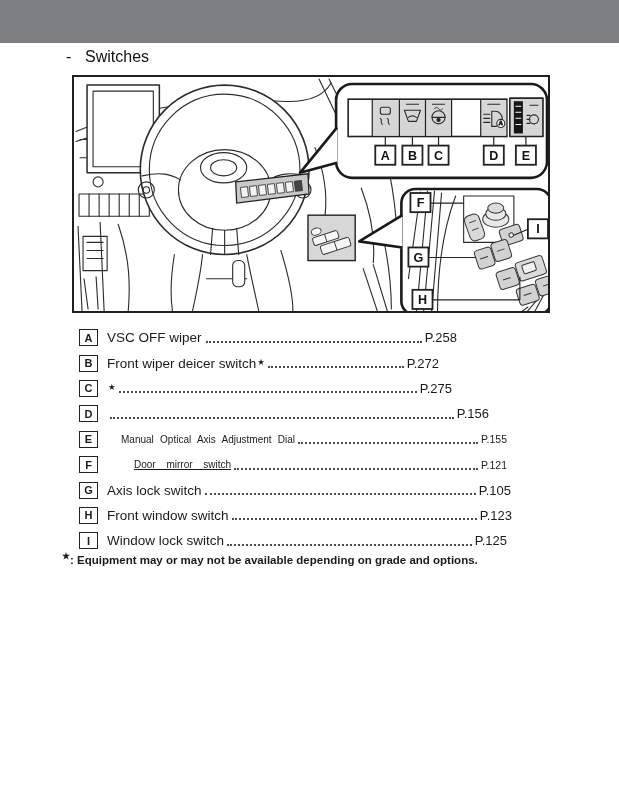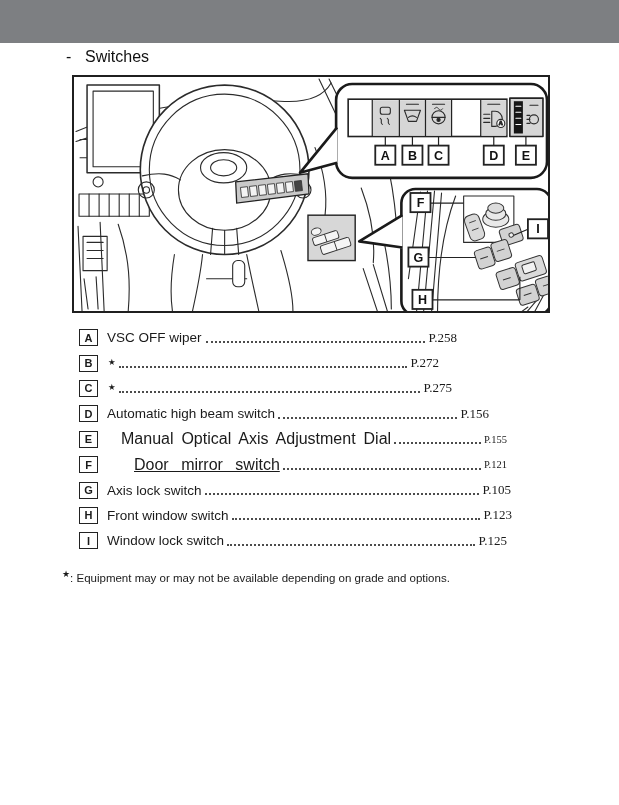--- a/index.html
+++ b/index.html
@@ -26,26 +26,26 @@
   .row:nth-child(6){width:428px;}
   .row:nth-child(7){width:432px;}
   .row:nth-child(8){width:433px;}
   .row:nth-child(9){width:428px;}
   .key{flex:none;width:17px;height:15px;border:1.7px solid #222;background:#fff;
     display:flex;align-items:center;justify-content:center;
     font-size:11px;font-weight:700;margin-right:9px;}
   .label{font-size:13.5px;white-space:nowrap;}
   .star{font-size:8.5px;position:relative;top:-1px;margin-left:1px;}
   .leader{flex:1;height:0;min-width:12px;margin:0 3px;border-bottom:2px dotted #4c4c4c;transform:translateY(4px);}
-  .page{font-size:13px;white-space:nowrap;font-family:Liberation Serif, serif;}
-  .row.small .label{font-size:16px;word-spacing:3.5px;text-align:right;}
+  .page{font-size:13px;white-space:nowrap;}
+  .row.small .label{font-size:10px;word-spacing:3.5px;text-align:right;}
   .row.small .page{font-size:10.5px;text-align:center;}
   .row.ind-e .label{padding-left:14px;}
   .row.ind-f .label{padding-left:27px;word-spacing:8px;text-decoration:underline;}
-  .footnote{position:absolute;left:62px;top:569px;font-size:11.5px;color:#1a1a1a;}
+  .footnote{position:absolute;left:62px;top:551px;font-size:11.5px;color:#1a1a1a;font-weight:bold;}
   .footnote sup{font-size:9px;}
 </style>
 </head>
 <body>
 
 <div class="topbar"></div>
 
 <div class="heading">
   <span class="dash">-</span>
   <span>Switches</span>
@@ -249,33 +249,33 @@
 <div class="index">
   <div class="row">
     <span class="key">A</span>
     <span class="label">VSC OFF wiper</span>
       <sup class="star"></sup>
     <span class="leader"></span>
     <span class="page">P.258</span>
   </div>
   <div class="row">
     <span class="key">B</span>
+    <span class="label">Front wiper deicer switch</span>
       <sup class="star">★</sup>
     <span class="leader"></span>
     <span class="page">P.272</span>
   </div>
   <div class="row">
     <span class="key">C</span>
       <sup class="star">★</sup>
     <span class="leader"></span>
     <span class="page">P.275</span>
   </div>
   <div class="row">
     <span class="key">D</span>
-    <span class="label">Automatic high beam switch</span>
     <span class="leader"></span>
     <span class="page">P.156</span>
   </div>
   <div class="row small ind-e">
     <span class="key">E</span>
     <span class="label">Manual Optical Axis Adjustment Dial</span>
     <span class="leader"></span>
     <span class="page">P.155</span>
   </div>
   <div class="row small ind-f">

